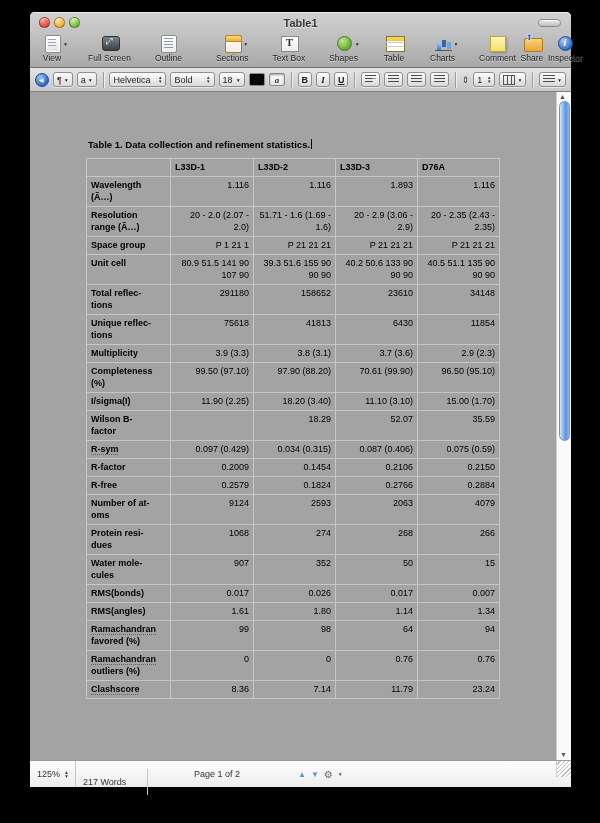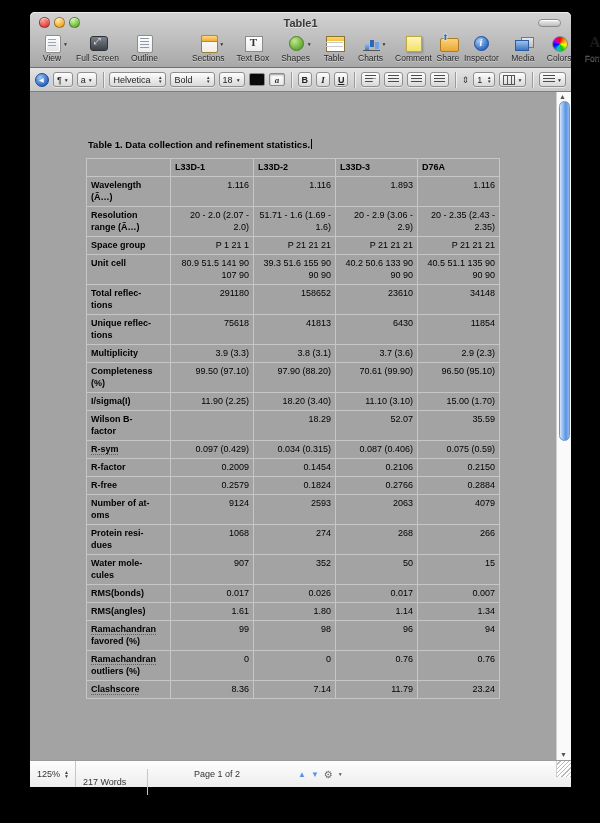--- a/index.html
+++ b/index.html
@@ -16,21 +16,21 @@
   .title { font-size:11px; font-weight:bold; color:#393939; text-shadow:0 1px 0 rgba(255,255,255,.55); }
   .lights { position:absolute; left:9px; top:5px; display:flex; gap:4px; }
   .light { width:11px; height:11px; border-radius:50%; border:1px solid rgba(0,0,0,.35); box-shadow:inset 0 1px 1px rgba(255,255,255,.7); }
   .light.red { background:radial-gradient(circle at 35% 30%, #ff9d96, #e2463d 70%); }
   .light.yellow { background:radial-gradient(circle at 35% 30%, #ffe9a8, #f0a928 70%); }
   .light.green { background:radial-gradient(circle at 35% 30%, #c9f2a0, #6cbb2e 70%); }
   .pill { position:absolute; right:10px; top:7px; width:23px; height:8px; border-radius:5px;
     background:linear-gradient(#efefef,#bdbdbd); border:1px solid #8b8b8b; box-shadow:inset 0 1px 0 #fff; }
 
   .toolbar { display:flex; align-items:flex-start; padding:1px 8px 0 8px; height:34px; }
-  .tb-group { display:flex; gap:8px; }
+  .tb-group { display:flex; gap:20px; }
   .sp34 { flex:0 0 30px; } .grow { flex:1 1 auto; }
   .tb-item { display:flex; flex-direction:column; align-items:center; cursor:default; position:relative; padding:0 2px; }
   .tb-label { font-size:8.5px; color:#262626; text-shadow:0 1px 0 rgba(255,255,255,.45); margin-top:1px; white-space:nowrap; }
   .tbi { position:relative; width:24px; height:18px; display:block; }
   .tb-dd { position:absolute; right:-4px; top:7px; font-size:5px; color:#333; }
   .tbi-view::before { content:""; position:absolute; left:5px; top:1px; width:14px; height:16px; border:1px solid #8d8d8d; border-radius:2px;
     background:linear-gradient(#fff,#e3e3e3); box-shadow:inset 0 0 0 1px #fff; }
   .tbi-view::after { content:""; position:absolute; left:8px; top:5px; width:8px; height:8px;
     background:repeating-linear-gradient(#9aa7b8 0 1px, transparent 1px 3px); }
   .tbi-fullscreen::before { content:""; position:absolute; left:4px; top:2px; width:16px; height:13px; border-radius:3px;
@@ -441,21 +441,21 @@
             <td>1.61</td>
             <td>1.80</td>
             <td>1.14</td>
             <td>1.34</td>
           </tr>
           <tr>
             <th class="rowlab"><span class="misspell">Ramachandran</span>
 <span>favored (%)</span></th>
             <td>99</td>
             <td>98</td>
-            <td>96</td>
+            <td>64</td>
             <td>94</td>
           </tr>
           <tr>
             <th class="rowlab"><span class="misspell">Ramachandran</span>
 <span>outliers (%)</span></th>
             <td>0</td>
             <td>0</td>
             <td>0.76</td>
             <td>0.76</td>
           </tr>

